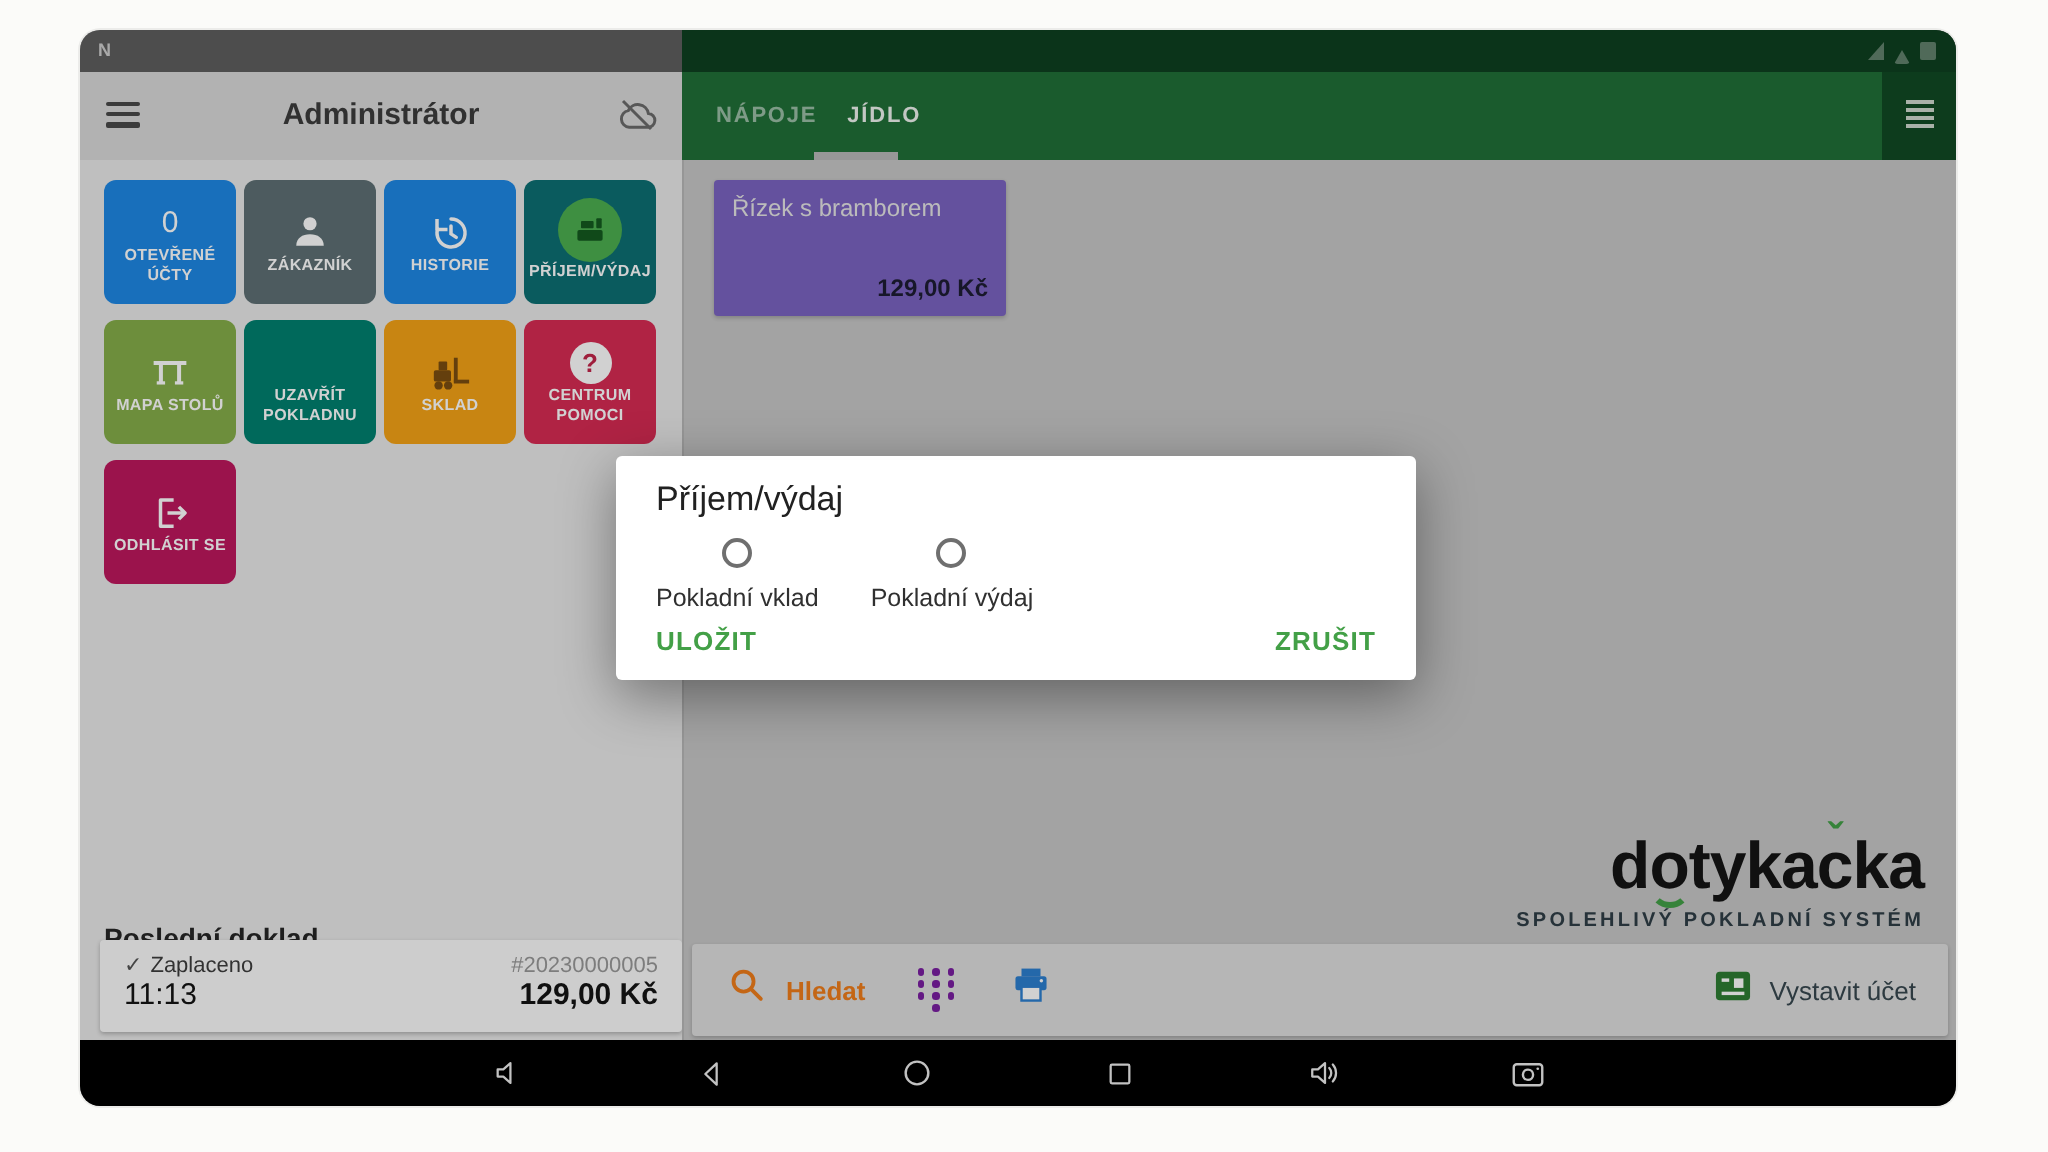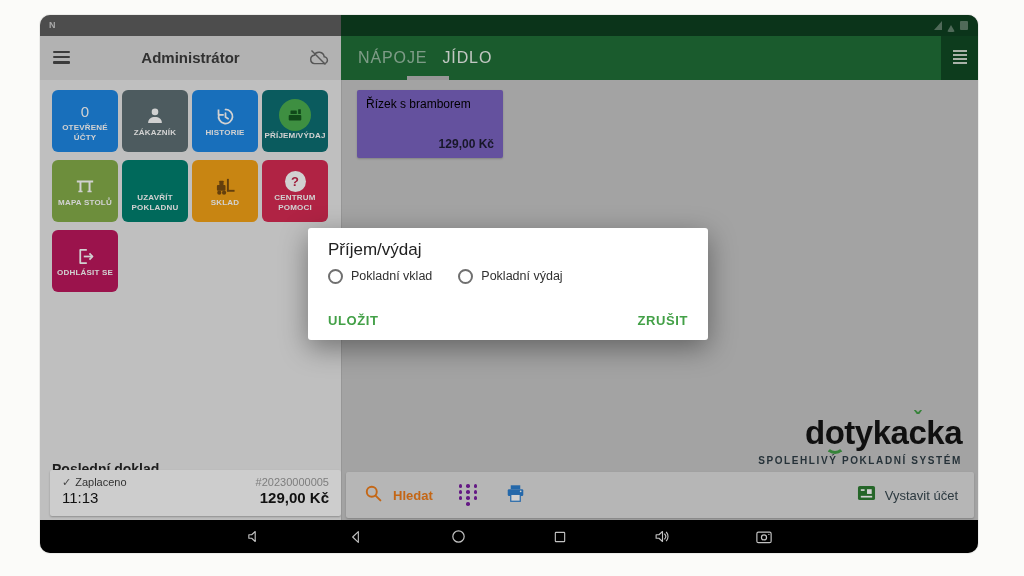--- a/index.html
+++ b/index.html
@@ -20,21 +20,21 @@
 
   
   .header { position:absolute; left:0; top:21px; width:938px; height:44px; z-index:4; }
   .header-left { position:absolute; left:0; top:0; width:301px; height:44px; background:#d9d9d9; }
   .hamburger { position:absolute; left:13px; top:15px; width:17px; height:13px; cursor:pointer; }
   .hamburger b { display:block; height:2.2px; background:#4a4a4a; margin-bottom:3px; border-radius:1px; }
   .header-title { position:absolute; left:0; right:0; top:0; height:44px; line-height:44px; text-align:center; font-size:15px; font-weight:bold; color:#3c3c3c; }
   .cloud { position:absolute; right:12px; top:13px; }
   .header-right { position:absolute; left:301px; top:0; right:0; height:44px; background:#207038; }
   .tabs { position:absolute; left:17px; top:0; height:44px; display:flex; align-items:center; gap:15px; }
-  .tab { font-size:16px; font-weight:normal; letter-spacing:.9px; color:rgba(255,255,255,.55); cursor:pointer; }
+  .tab { font-size:11px; font-weight:bold; letter-spacing:.9px; color:rgba(255,255,255,.55); cursor:pointer; }
   .tab.active { color:#eef3ee; }
   .tab-underline { position:absolute; left:66px; bottom:0; width:42px; height:4px; background:#b9b9b9; }
   .layout-btn { position:absolute; right:0; top:0; width:37px; height:44px; background:#114a24; display:flex; align-items:center; justify-content:center; cursor:pointer; }
   .list-icon { width:14px; }
   .list-icon b { display:block; height:2px; background:#cfd8cf; margin-bottom:2px; }
 
   
   .content { position:absolute; left:0; top:65px; width:938px; height:440px; }
   .left-panel { position:absolute; left:0; top:0; width:301px; height:440px; background:#e9e9e9; }
   .right-panel { position:absolute; left:301px; top:0; right:0; height:440px; background:#c7c7c7; border-left:1px solid rgba(0,0,0,.08); }
@@ -53,21 +53,21 @@
   .receipt-card { position:absolute; left:10px; top:390px; width:291px; height:46px; background:#fbfbfb; border-radius:2px; box-shadow:0 1px 2px rgba(0,0,0,.25); padding:6px 12px 0 12px; cursor:pointer; }
   .rc-row { display:flex; justify-content:space-between; align-items:baseline; }
   .rc-status { font-size:11px; color:#3d3d3d; }
   .rc-check { color:#555; margin-right:4px; font-size:11px; }
   .rc-num { font-size:11px; color:#999; }
   .rc-time { font-size:15px; font-weight:normal; color:#141414; }
   .rc-amount { font-size:15px; font-weight:bold; color:#141414; }
 
   
   .product { position:absolute; left:15px; top:10px; width:146px; height:68px; border-radius:2px; padding:7px 9px; cursor:pointer; box-shadow:0 1px 2px rgba(0,0,0,.2); }
-  .product-name { font-size:12px; font-weight:500; color:#000000; }
+  .product-name { font-size:12px; font-weight:500; color:#e5e5e5; }
   .product-price { position:absolute; right:9px; bottom:7px; font-size:12px; font-weight:600; color:#1d1d33; }
 
   
   .brand { position:absolute; right:16px; top:336px; text-align:right; }
   .logo { font-size:33px; font-weight:bold; letter-spacing:-.5px; color:#141414; line-height:34px; white-space:nowrap; }
   .logo .o-smile { position:relative; display:inline-block; }
   .logo .o-smile::after { content:""; position:absolute; left:50%; bottom:-4px; transform:translateX(-50%); width:14px; height:12px; border:3px solid transparent; border-bottom-color:#43A047; border-radius:50%; }
   .logo .c-wrap { position:relative; display:inline-block; }
   .logo .caron { position:absolute; left:50%; top:-13px; transform:translateX(-50%); color:#43A047; font-size:22px; font-weight:bold; }
   .tagline { margin-top:5px; font-size:10px; font-weight:bold; letter-spacing:1.6px; color:#2f3e46; white-space:nowrap; }
@@ -85,21 +85,21 @@
 
   
   .navbar { position:absolute; left:0; top:505px; width:938px; height:33px; background:#000; display:flex; align-items:center; justify-content:center; }
   .nav-slot { width:102px; display:flex; align-items:center; justify-content:center; cursor:pointer; }
 
   
   .scrim { position:absolute; inset:0; background:rgba(0,0,0,.18); z-index:40; }
   .dialog { position:absolute; left:268px; top:213px; width:400px; height:112px; background:#fff; border-radius:3px; box-shadow:0 8px 28px rgba(0,0,0,.4); z-index:50; }
   .dialog-title { position:absolute; left:20px; top:12px; font-size:17px; font-weight:500; color:#212121; }
   .dialog-options { position:absolute; left:20px; top:41px; display:flex; gap:26px; }
-  .radio-opt { display:flex; align-items:flex-start; gap:8px; cursor:pointer; }
+  .radio-opt { display:flex; align-items:center; gap:8px; cursor:pointer;flex-direction:column; }
   .radio-circle { width:15px; height:15px; border:2px solid #6f6f6f; border-radius:50%; background:#fff; }
   .radio-label { font-size:12.5px; color:#303030; }
   .dialog-btn { position:absolute; bottom:12px; font-size:13px; font-weight:bold; letter-spacing:.6px; color:#43A047; cursor:pointer; }
   .btn-save { left:20px; }
   .btn-cancel { right:20px; }
 </style>
 </head>
 <body>
 
 <div class="device">

